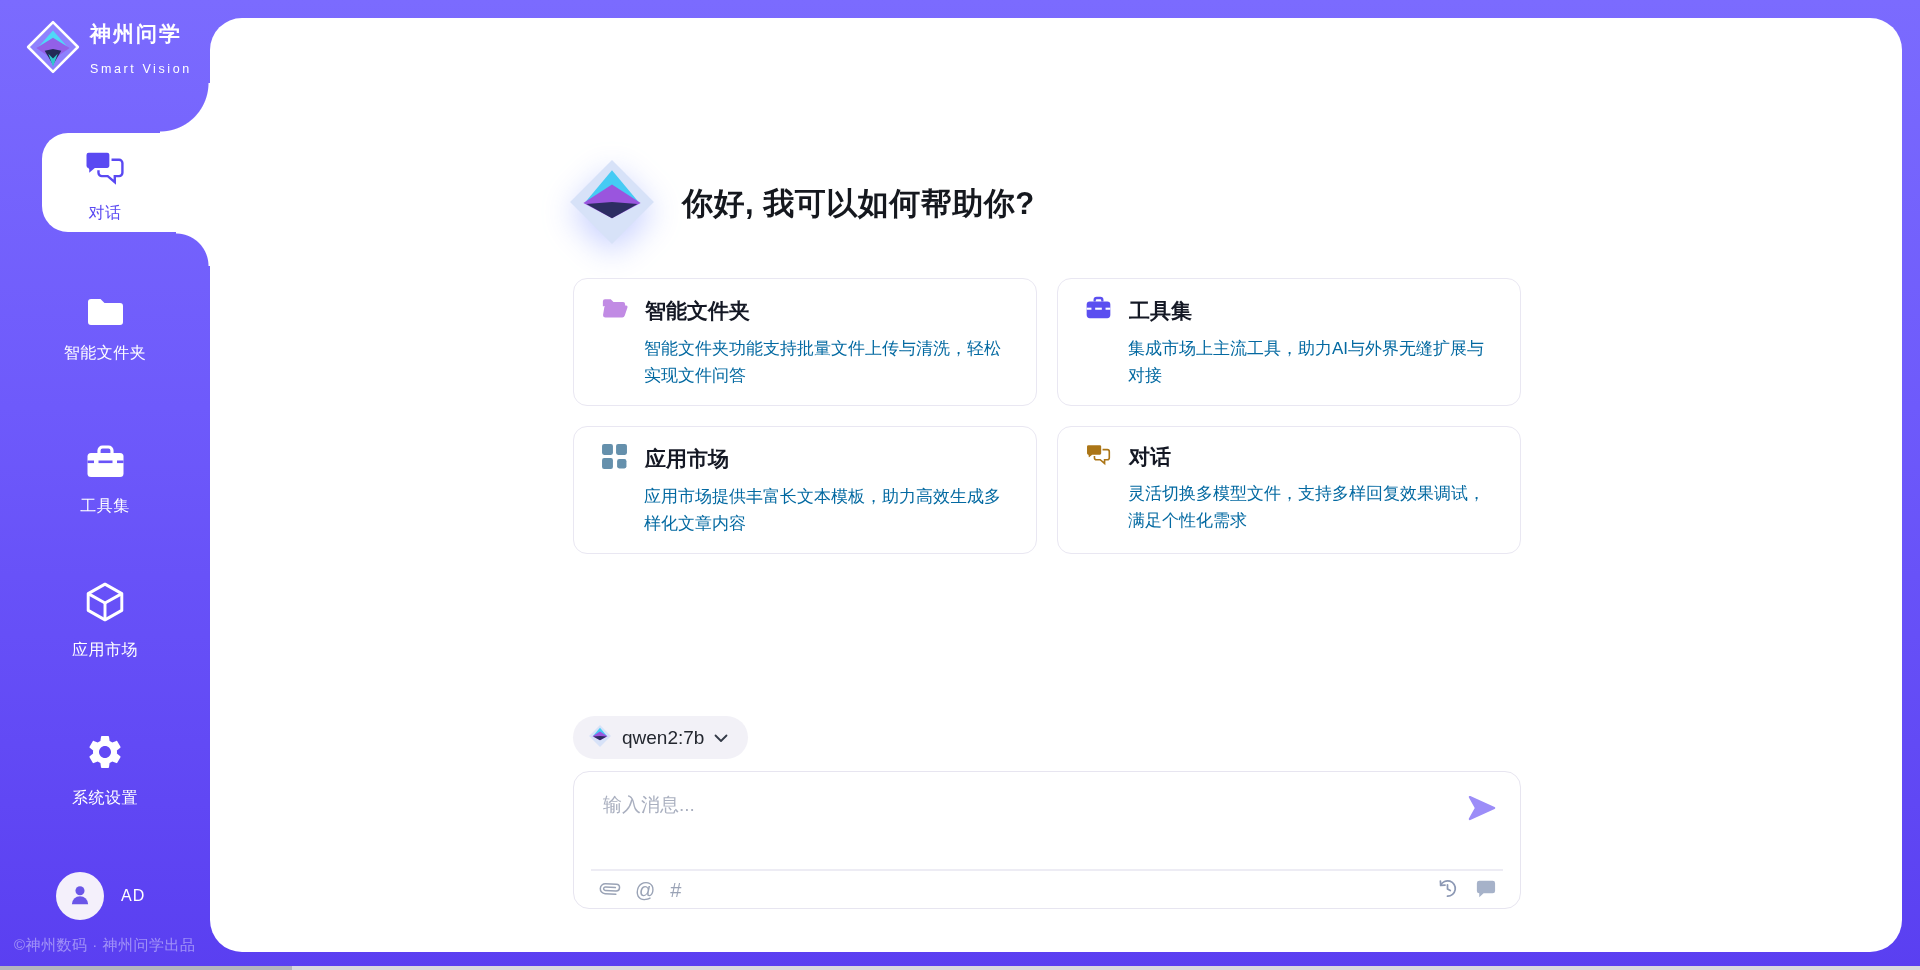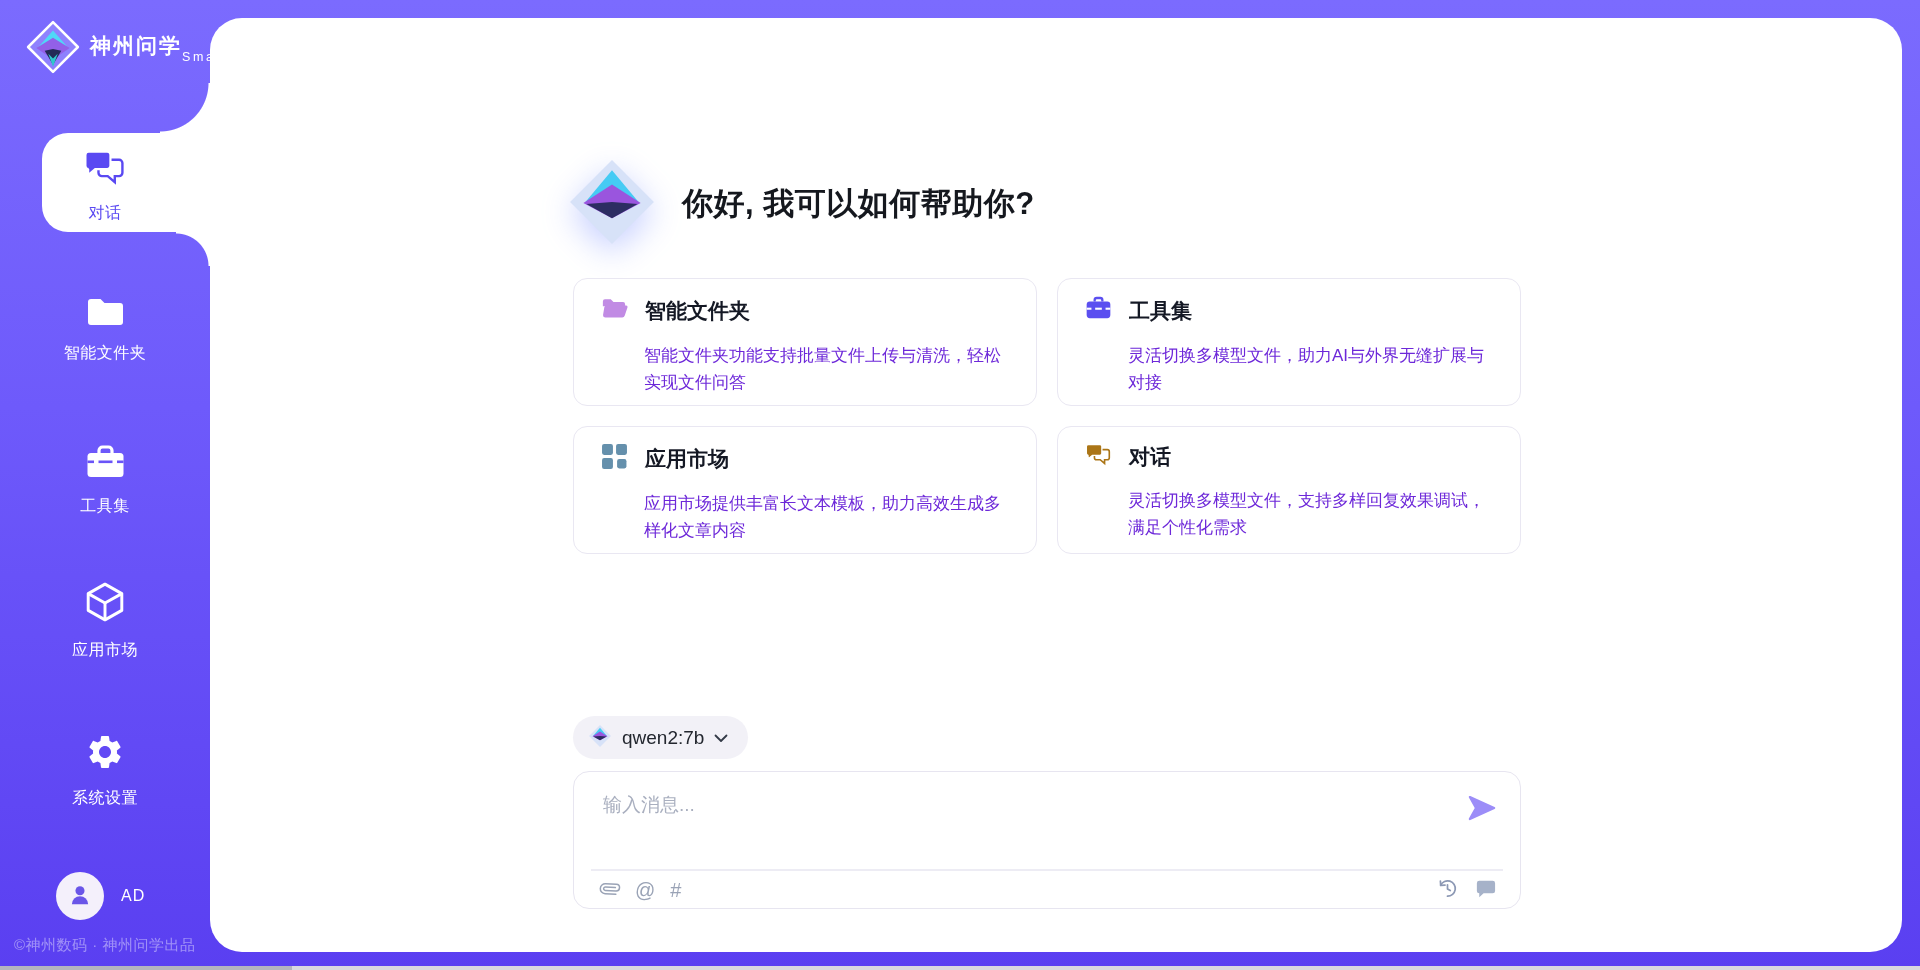--- a/index.html
+++ b/index.html
@@ -4,21 +4,21 @@
 <style>
   html,body{margin:0;padding:0;background:#3a3650;}
   .screen{
     position:relative;width:1920px;height:970px;overflow:hidden;
     background:linear-gradient(180deg,#7b6bfe 0%,#6e5afb 42%,#5a3ff1 100%);
     font-family:"Liberation Sans","DejaVu Sans",sans-serif;
     -webkit-font-smoothing:antialiased;
   }
   
   .brand{position:absolute;left:26px;top:20px;display:flex;align-items:center;gap:10px;z-index:5;}
-  .brand-text{display:flex;flex-direction:row;line-height:1.15;}
+  .brand-text{display:flex;flex-direction:column;line-height:1.15;}
   .brand-name{font-size:21px;font-weight:700;letter-spacing:2px;color:#fff;}
   .brand-sub{font-size:12.5px;letter-spacing:2.6px;color:#fff;margin-top:16px;}
   .tab-bg{position:absolute;left:42px;top:133px;width:172px;height:99px;background:#fff;border-radius:26px 0 0 26px;z-index:1;}
   .fillet-top{position:absolute;left:160px;top:83px;width:50px;height:50px;z-index:1;
     background:radial-gradient(circle 50px at 0 0, rgba(0,0,0,0) 48px, #ffffff 49px);}
   .fillet-bottom{position:absolute;left:176px;top:232px;width:34px;height:34px;z-index:1;
     background:radial-gradient(circle 34px at 0 100%, rgba(0,0,0,0) 32px, #ffffff 33px);}
   .nav-item{position:absolute;left:2px;width:206px;display:flex;flex-direction:column;align-items:center;gap:12px;color:#ffffff;cursor:pointer;z-index:2;}
   .nav-item .lbl{font-size:16px;letter-spacing:.5px;}
   .nav-item.active{color:#5a49f2;}
@@ -33,21 +33,21 @@
   .side-footer{position:absolute;left:14px;top:936px;font-size:15px;color:rgba(255,255,255,.42);letter-spacing:.5px;z-index:2;}
   
   .panel{position:absolute;left:210px;top:18px;width:1692px;height:934px;background:#ffffff;border-radius:32px;z-index:1;}
   .greeting{position:absolute;left:356px;top:138px;display:flex;align-items:center;gap:24px;}
   .greet-logo{filter:drop-shadow(0 10px 16px rgba(130,150,255,.45));}
   .greet-text{font-size:31px;font-weight:700;color:#15181e;letter-spacing:.5px;}
   .cards{position:absolute;left:363px;top:260px;display:grid;grid-template-columns:464px 464px;grid-auto-rows:128px;gap:20px;}
   .card{background:#fff;border:1.5px solid #e9e7f2;border-radius:14px;padding:16px 26px 0 27px;box-sizing:border-box;cursor:pointer;}
   .card-head{display:flex;align-items:center;gap:17px;}
   .card-title{font-size:21px;font-weight:700;color:#141824;}
-  .card-desc{margin:17px 0 0 43px;font-size:17px;line-height:1.58;color:#6d28d9;}
+  .card-desc{margin:10px 0 0 43px;font-size:17px;line-height:1.58;color:#0369a1;}
   .model-pill{position:absolute;left:363px;top:698px;height:43px;display:inline-flex;align-items:center;gap:10px;padding:0 20px 0 15px;background:#f2f1f7;border-radius:22px;cursor:pointer;justify-content:center;}
   .model-name{font-size:19px;color:#23272f;}
   .composer{position:absolute;left:363px;top:753px;width:948px;height:138px;background:#fff;border:1.5px solid #e7e5f0;border-radius:16px;box-sizing:border-box;}
   .composer input{position:absolute;left:27px;top:14px;width:840px;height:36px;border:none;outline:none;font-size:19px;color:#4d7c0f;background:transparent;font-family:"Liberation Sans","DejaVu Sans",sans-serif;}
   .composer input::placeholder{color:#a9afbf;}
   .send-btn{position:absolute;right:23px;top:21px;width:30px;height:30px;cursor:pointer;background:none;border:none;padding:0;}
   .composer-divider{position:absolute;left:17px;right:17px;top:97px;height:1.5px;background:#edecf4;}
   .composer-toolbar{position:absolute;left:26px;right:23px;top:104px;height:28px;display:flex;align-items:center;gap:15px;}
   .tool{display:flex;align-items:center;justify-content:center;color:#9aa3b6;cursor:pointer;background:none;border:none;padding:0;}
   .tool.glyph{font-size:20px;line-height:1;font-family:"Liberation Sans","DejaVu Sans",sans-serif;}
@@ -189,21 +189,21 @@
                 <path d="M9.3,6.3 V4.9 a2,2 0 0 1 2,-2 h3.4 a2,2 0 0 1 2,2 v1.4" fill="none" stroke="#5b4ff0" stroke-width="2.2"></path>
                 <rect x="1.6" y="6.3" width="22.8" height="16" rx="3"></rect>
                 <rect x="1.6" y="12.2" width="22.8" height="2" fill="#ffffff"></rect>
                 <rect x="6.2" y="11" width="3.6" height="4.4" rx="1"></rect>
                 <rect x="16.2" y="11" width="3.6" height="4.4" rx="1"></rect>
               </g>
             </svg>
           </span>
           <span class="card-title">工具集</span>
         </div>
-        <div class="card-desc">灵活切换多模型文件，助力AI与外界无缝扩展与对接</div>
+        <div class="card-desc">集成市场上主流工具，助力AI与外界无缝扩展与对接</div>
       </div>
 
       <div class="card">
         <div class="card-head">
           <span>
             <svg width="27" height="27" viewBox="0 0 26 26">
               <g fill="#6590ac">
                 <rect x="1" y="1" width="10.5" height="10.5" rx="2"></rect>
                 <rect x="14.5" y="1" width="10.5" height="10.5" rx="2"></rect>
                 <rect x="1" y="14.5" width="10.5" height="10.5" rx="2"></rect>

